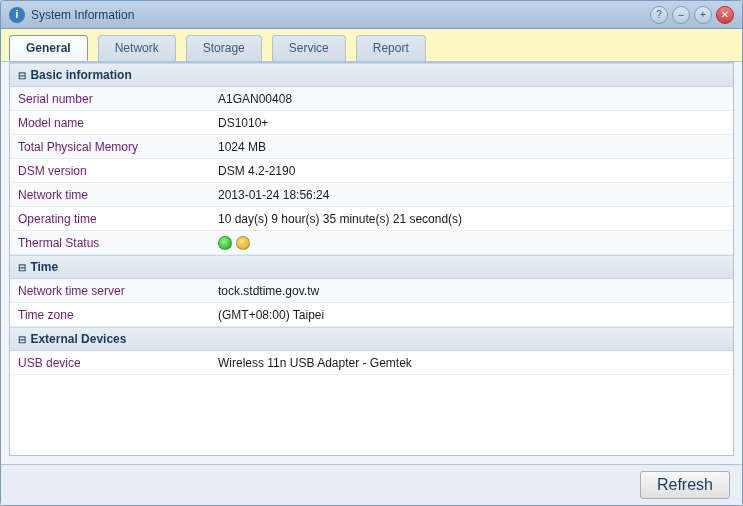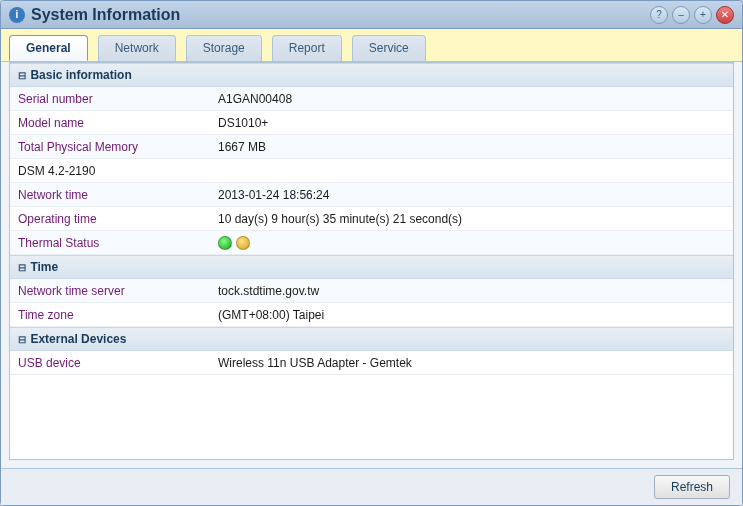--- a/index.html
+++ b/index.html
@@ -39,22 +39,22 @@
       background: #3a7abf;
       border-radius: 50%;
       display: flex;
       align-items: center;
       justify-content: center;
       color: white;
       font-size: 10px;
       font-weight: bold;
     }
     .titlebar-title {
-      font-size: 16px;
-      font-weight: bold;
+      font-size: 12px;
+      font-weight: normal;
       color: #1a3a5c;
       flex: 1;
     }
     .titlebar-buttons {
       display: flex;
       gap: 4px;
     }
     .titlebar-btn {
       width: 18px;
       height: 18px;
@@ -164,21 +164,21 @@
       padding: 6px 12px;
       background: #e8eef4;
       border-top: 1px solid #b0c4d8;
     }
     .refresh-btn {
       padding: 4px 16px;
       background: linear-gradient(to bottom, #f8f8f8, #e0e0e0);
       border: 1px solid #a0b0c0;
       border-radius: 3px;
       cursor: pointer;
-      font-size: 12px;
+      font-size: 16px;
       color: #1a3a5c;
     }
   </style>
 </head>
 <body>
 
 <div class="window">
 
   <div class="titlebar">
     <div class="titlebar-icon">
@@ -190,43 +190,44 @@
       <div class="titlebar-btn">–</div>
       <div class="titlebar-btn">+</div>
       <div class="titlebar-btn close">✕</div>
     </div>
   </div>
 
   <div class="tabs-bar">
     <div class="tab active">General</div>
     <div class="tab">Network</div>
     <div class="tab">Storage</div>
+    <div class="tab">Service</div>
     <div class="tab">Report</div>
-    <div class="tab">Service</div>
   </div>
 
   <div class="content">
 
     <div class="section-header">
       <span class="collapse-icon">⊟</span>
       <span>Basic information</span>
     </div>
     <div class="info-row">
       <span class="info-label">Serial number</span>
       <span class="info-value">A1GAN00408</span>
     </div>
     <div class="info-row">
       <span class="info-label">Model name</span>
       <span class="info-value">DS1010+</span>
     </div>
     <div class="info-row">
       <span class="info-label">Total Physical Memory</span>
-      <span class="info-value">1667 MB</span>
-    </div>
-    <div class="info-row">
+      <span class="info-value">1024 MB</span>
+    </div>
+    <div class="info-row">
+      <span class="info-label">DSM version</span>
       <span class="info-value">DSM 4.2-2190</span>
     </div>
     <div class="info-row">
       <span class="info-label">Network time</span>
       <span class="info-value">2013-01-24 18:56:24</span>
     </div>
     <div class="info-row">
       <span class="info-label">Operating time</span>
       <span class="info-value">10 day(s) 9 hour(s) 35 minute(s) 21 second(s)</span>
     </div>

